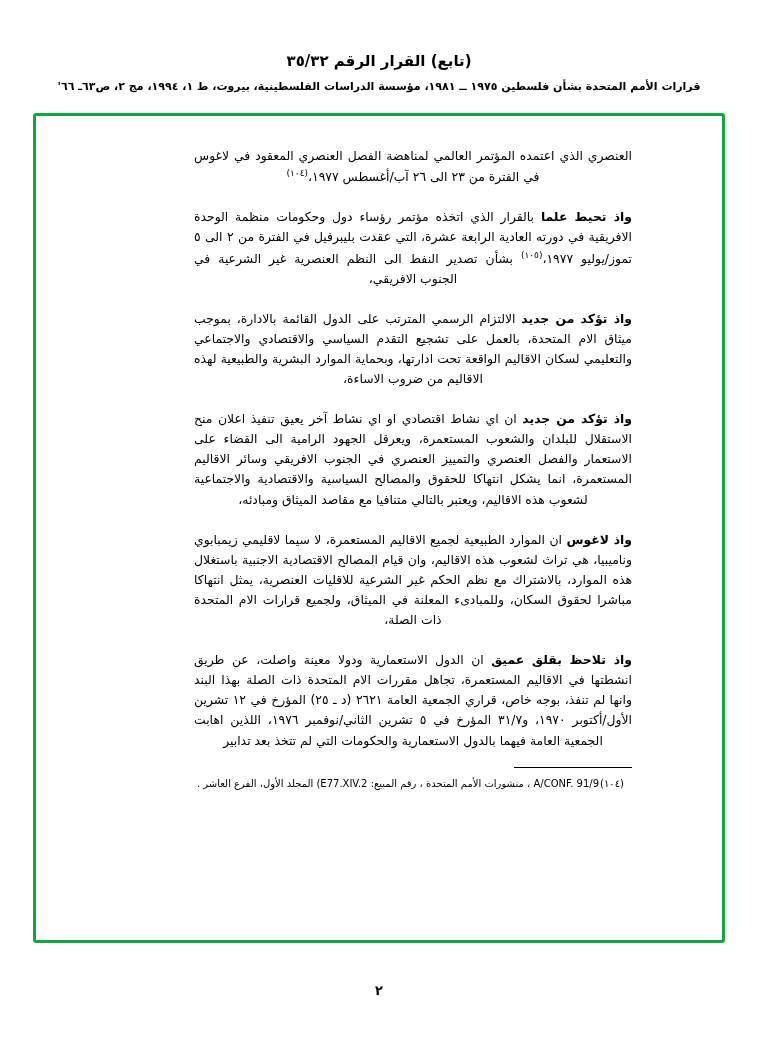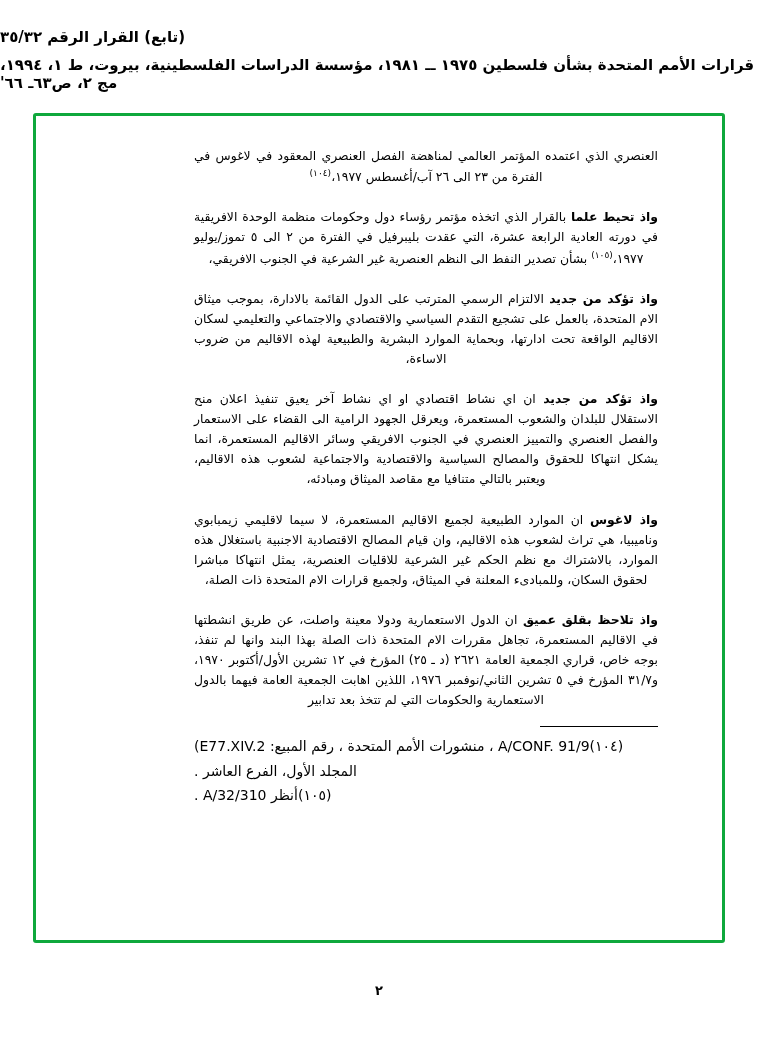--- a/index.html
+++ b/index.html
@@ -15,49 +15,49 @@
     position: relative;
     overflow: hidden;
   }
   .page {
     width: 758px;
     height: 1038px;
     position: relative;
     box-sizing: border-box;
   }
   .doc-header {
-    text-align: left;
-    padding-top: 28px;
+    text-align: center;
+    padding-top: 52px;
   }
   .doc-title {
     font-size: 15px;
     font-weight: bold;
     letter-spacing: 0.5px;
     direction: rtl;
   }
   .doc-subtitle {
-    font-size: 15px;
+    font-size: 11px;
     font-weight: bold;
     margin-top: 10px;
     direction: rtl;
   }
   .frame {
     position: absolute;
     top: 113px;
     right: 33px;
     left: 33px;
     bottom: 95px;
     border: 3px solid #0fa83c;
     border-radius: 3px;
     box-sizing: border-box;
   }
   .frame-inner {
     position: absolute;
     top: 0; right: 0; left: 0; bottom: 0;
-    padding: 30px 64px 18px 158px;
+    padding: 30px 90px 18px 158px;
     box-sizing: border-box;
   }
   .body-text p {
     margin: 0 0 4px 0;
     font-size: 12.4px;
     line-height: 1.62;
     text-align: justify;
     text-align-last: center;
     direction: rtl;
   }
@@ -78,23 +78,23 @@
     width: 118px;
     height: 1px;
     background: #000;
     margin: 16px 0 7px auto;
     margin-right: 0;
   }
   .footnotes {
     direction: rtl;
   }
   .footnotes div {
-    font-size: 14px;
+    font-size: 10px;
     line-height: 1.75;
-    text-align: left;
+    text-align: center;
     padding-right: 4px;
   }
   .footnotes .fn-num {
     display: inline-block;
     min-width: 26px;
   }
   .page-number {
     position: absolute;
     bottom: 40px;
     left: 0;
@@ -143,23 +143,20 @@
         </p>
 
       </div>
 
       <div class="footnote-rule"></div>
 
       <div class="footnotes">
         <div>
           <span class="fn-num">(١٠٤)</span><span>A/CONF. 91/9 ، منشورات الأمم المتحدة ، رقم المبيع: E77.XIV.2) المجلد الأول، الفرع العاشر .</span>
         </div>
-        <div>
-          <span class="fn-num">(١٠٥)</span><span>أنظر A/32/310 .</span>
-        </div>
       </div>
 
     </div>
   </div>
 
   <div class="page-number">٢</div>
 
 </div>
 
 </body></html>

